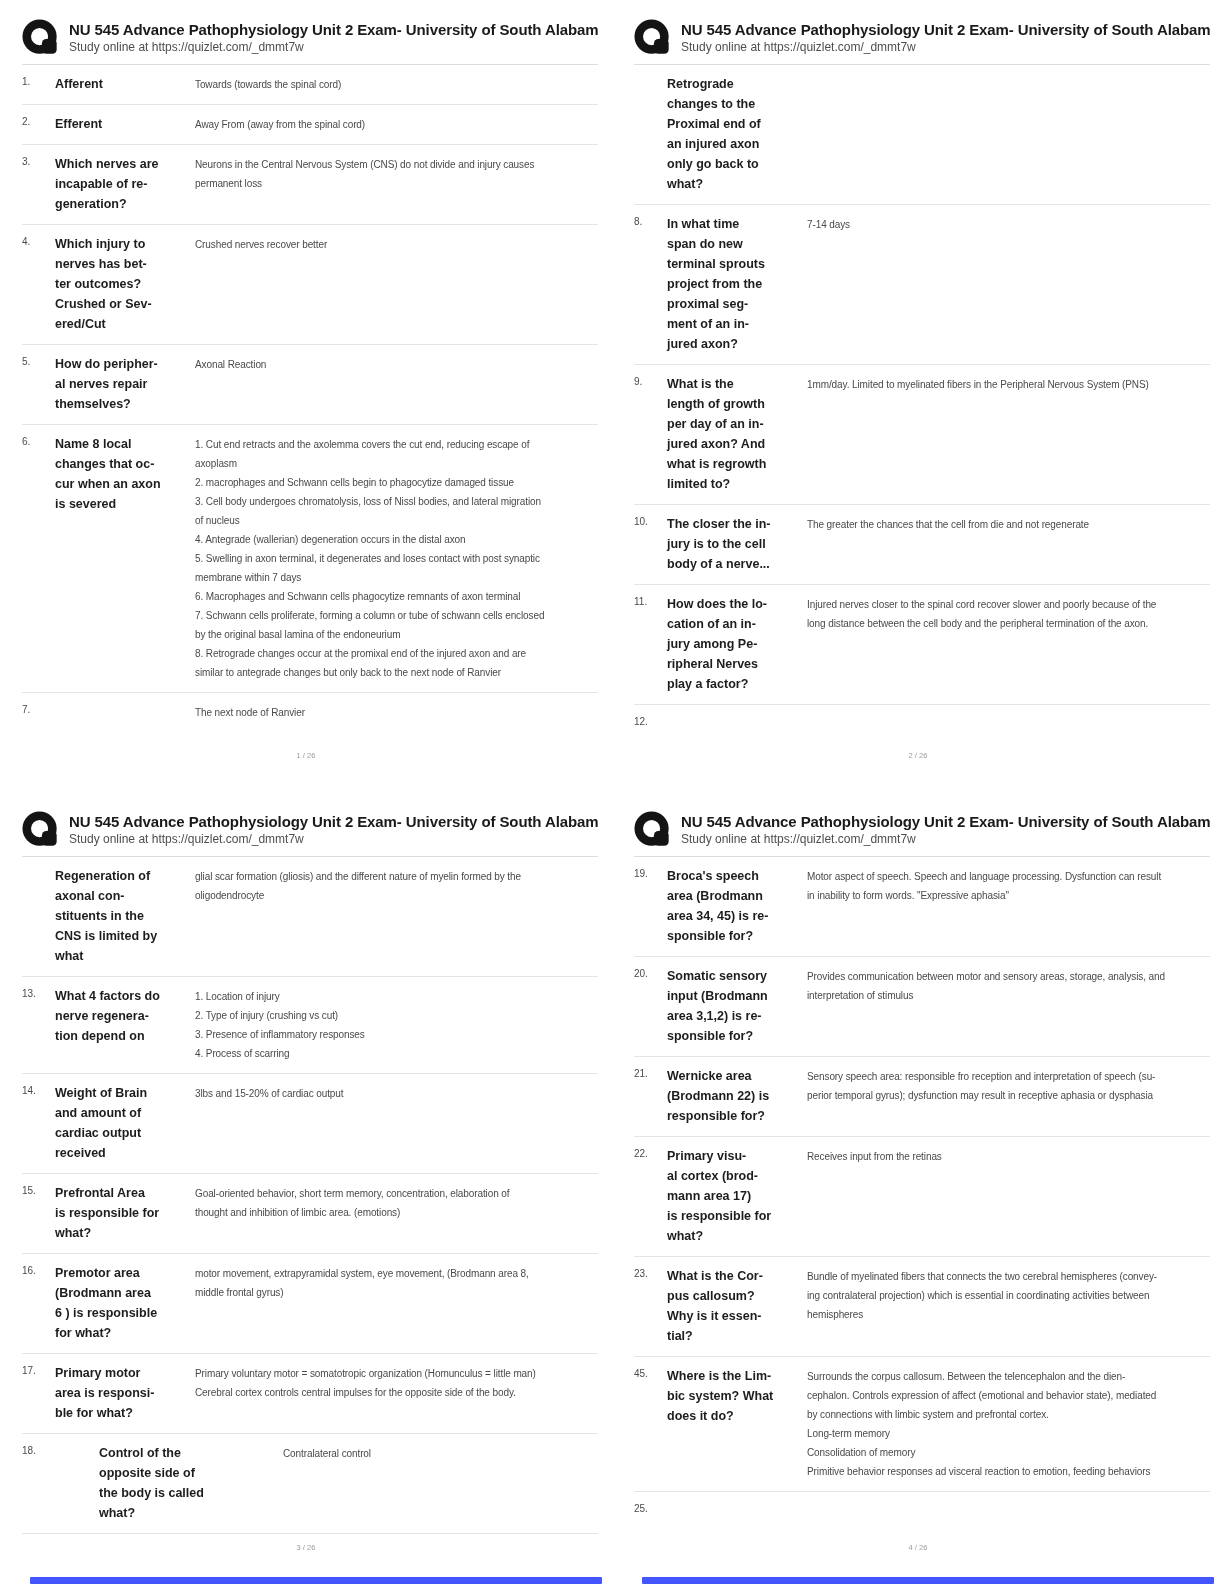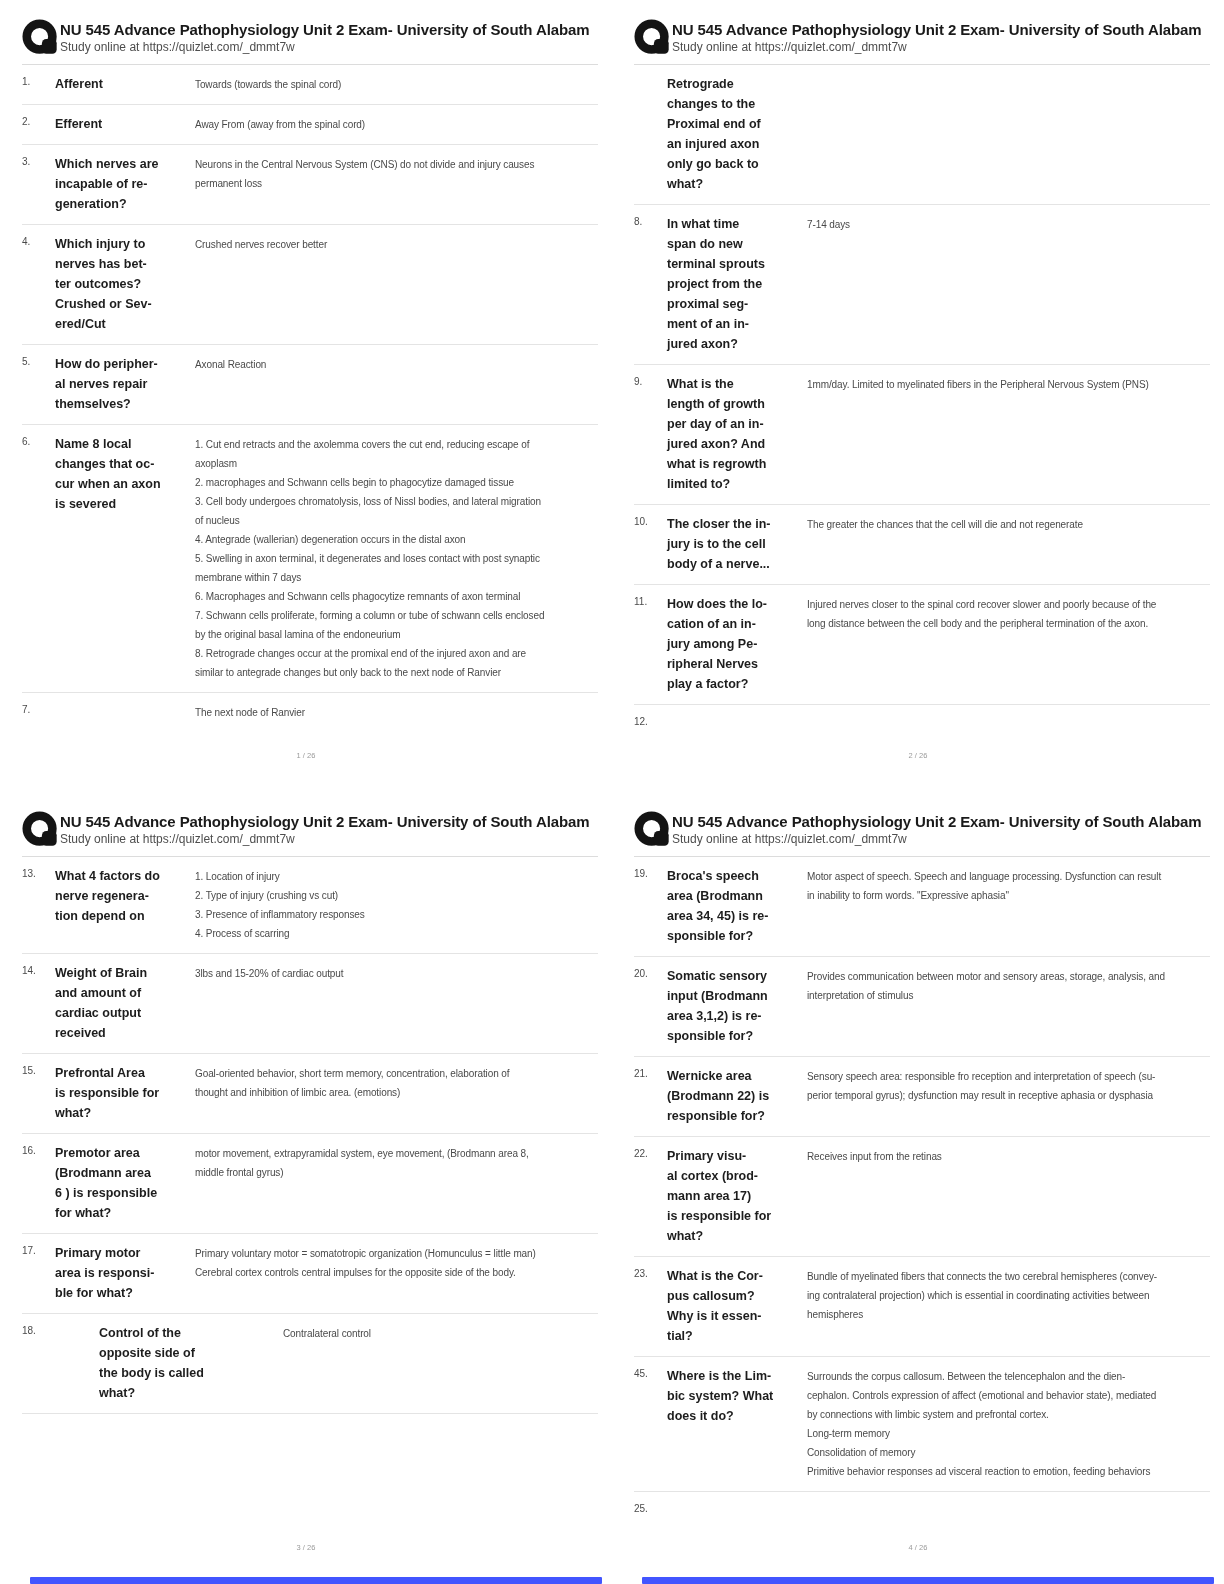--- a/index.html
+++ b/index.html
@@ -19,20 +19,21 @@
   }
   .page {
     position: relative;
     padding: 18px 8px 0 22px;
     overflow: hidden;
     background: #ffffff;
   }
   .page-header {
     display: flex;
     align-items: flex-start;
+    gap: 9px;
     padding-bottom: 7px;
     border-bottom: 1px solid #dcdcdc;
     margin-right: 6px;
   }
   .logo { flex: 0 0 auto; margin-top: 1px; }
   .logo svg { display: block; width: 38px; height: 38px; }
   .head-text { flex: 1 1 auto; min-width: 0; }
   .title {
     font-weight: bold;
     font-size: 15px;
@@ -218,21 +219,21 @@
 jured axon? And
 what is regrowth
 limited to?</div>
           <div class="def">1mm/day. Limited to myelinated fibers in the Peripheral Nervous System (PNS)</div>
         </div>
         <div class="qa-row">
           <div class="num">10.</div>
           <div class="term">The closer the in-
 jury is to the cell
 body of a nerve...</div>
-          <div class="def">The greater the chances that the cell will die and not regenerate</div>
+          <div class="def">The greater the chances that the cell from die and not regenerate</div>
         </div>
         <div class="qa-row">
           <div class="num">11.</div>
           <div class="term">How does the lo-
 cation of an in-
 jury among Pe-
 ripheral Nerves
 play a factor?</div>
           <div class="def">Injured nerves closer to the spinal cord recover slower and poorly because of the
 long distance between the cell body and the peripheral termination of the axon.</div>
@@ -255,20 +256,30 @@
           <rect x="21" y="21" width="15.5" height="15.5" rx="4.5" fill="#141414"></rect>
         </svg>
       </span>
       <div class="head-text">
         <div class="title">NU 545 Advance Pathophysiology Unit 2 Exam- University of South Alabam</div>
         <div class="subtitle">Study online at https://quizlet.com/_dmmt7w</div>
       </div>
     </header>
     <div class="rows">
         <div class="qa-row">
+          <div class="num"></div>
+          <div class="term">Regeneration of
+axonal con-
+stituents in the
+CNS is limited by
+what</div>
+          <div class="def">glial scar formation (gliosis) and the different nature of myelin formed by the
+oligodendrocyte</div>
+        </div>
+        <div class="qa-row">
           <div class="num">13.</div>
           <div class="term">What 4 factors do
 nerve regenera-
 tion depend on</div>
           <div class="def">1. Location of injury
 2. Type of injury (crushing vs cut)
 3. Presence of inflammatory responses
 4. Process of scarring</div>
         </div>
         <div class="qa-row">

